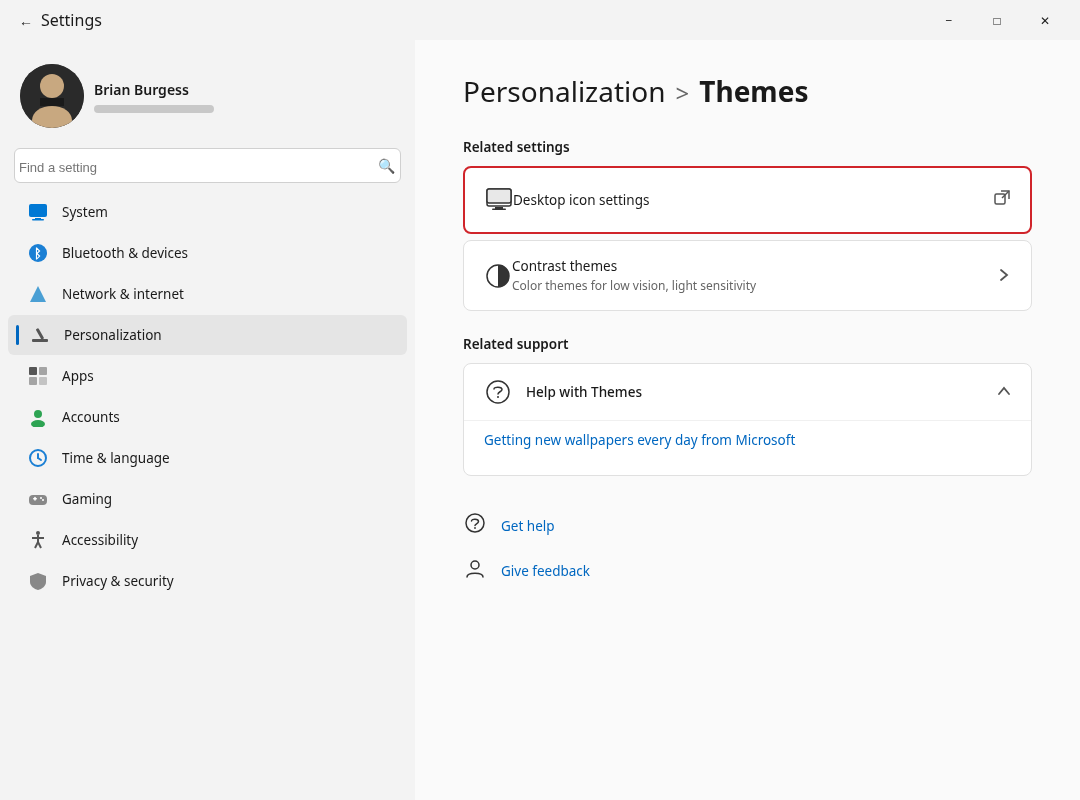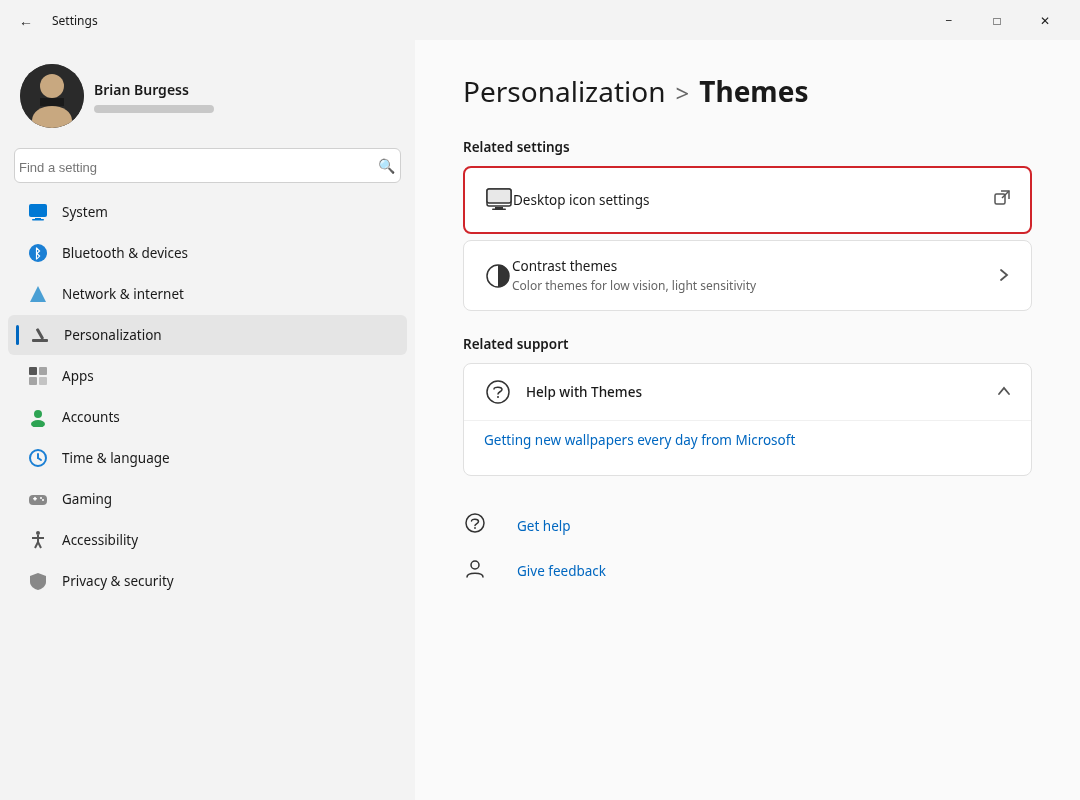--- a/index.html
+++ b/index.html
@@ -24,22 +24,22 @@
     }
     .titlebar-back {
       width: 28px; height: 28px;
       display: flex; align-items: center; justify-content: center;
       border-radius: 4px;
       cursor: pointer;
       font-size: 14px;
       color: #1a1a1a;
     }
     .titlebar-title {
-      margin-left: 12px;
-      font-size: 12px;
+      margin-left: 1px;
+      font-size: 16px;
       color: #1a1a1a;
     }
     .titlebar-controls {
       margin-left: auto;
       display: flex;
       gap: 2px;
     }
     .titlebar-btn {
       width: 46px; height: 30px;
       display: flex; align-items: center; justify-content: center;
@@ -241,21 +241,21 @@
 
     .bottom-links {
       margin-top: 28px;
       display: flex;
       flex-direction: column;
       gap: 2px;
     }
     .bottom-link-item {
       display: flex;
       align-items: center;
-      gap: 30px;
+      gap: 14px;
       padding: 8px 0;
       cursor: pointer;
     }
     .bottom-link-icon { font-size: 18px; color: #1a1a1a; width: 24px; text-align: center; }
     .bottom-link-text { color: #0067c0; font-size: 13.5px; }
 
     
     .icon-system { color: #0078d4; }
   </style>
 </head>

